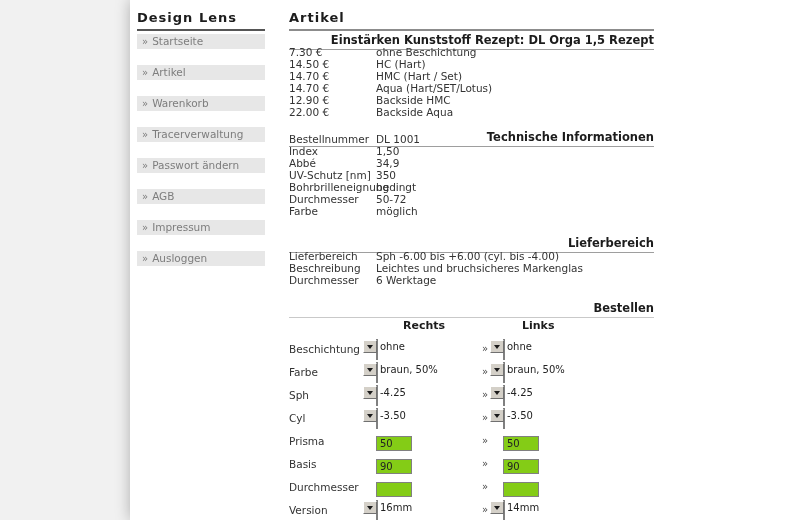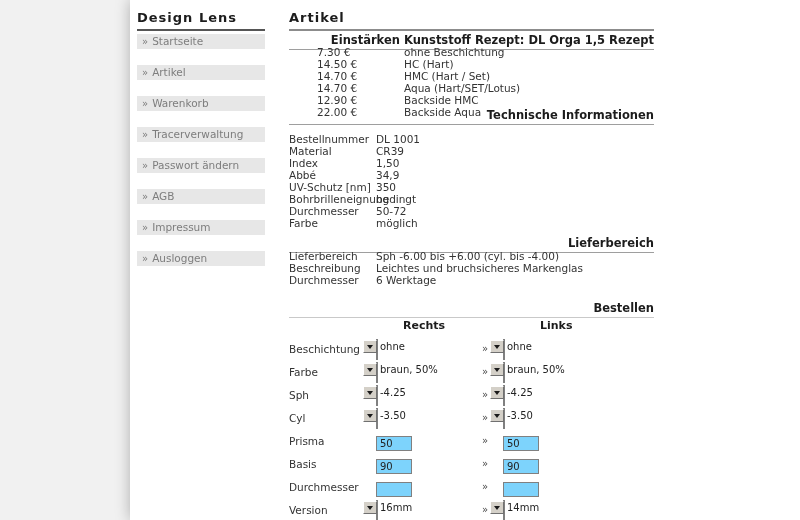--- a/index.html
+++ b/index.html
@@ -18,56 +18,56 @@
              cursor:pointer;white-space:nowrap;}
   .bullet{margin-right:4px;font-size:10px;}
 
   
   .main{position:absolute;left:159px;top:0;width:365px;height:520px;}
   .main-title{position:absolute;top:10px;width:365px;font-size:13px;font-weight:bold;color:#1c1c1c;
               letter-spacing:1px;padding-bottom:4px;border-bottom:2px solid var(--rule_mid,#8c8c8c);}
   .sec-head{position:absolute;width:365px;font-size:11.5px;font-weight:bold;color:#1c1c1c;
             padding-bottom:2px;border-bottom:1px solid var(--rule_light,#9e9e9e);text-align:right;}
   #product-heading{top:33px;}
-  #tech-heading{top:108px;}
+  #tech-heading{top:130px;}
   #delivery-heading{top:236px;}
   #order-heading{top:301px;border-bottom:1px solid #c9c9c9;}
 
   .rowlist{position:absolute;width:365px;}
-  #price-list{top:46px;margin-left:28px;}
+  #price-list{top:46px;}
   #tech-list{top:133px;}
   #delivery-list{top:250px;}
   .info-row{display:flex;line-height:12px;font-size:10.5px;color:var(--body_text,#333);}
   .info-label{width:87px;flex:none;white-space:nowrap;}
   .info-value{white-space:nowrap;}
 
   
   .order-headers{position:absolute;top:319px;width:365px;height:14px;}
   .col-head{position:absolute;top:0;font-size:11px;font-weight:bold;color:#1c1c1c;margin-left:27px;}
   #col-rechts{left:87px;}
-  #col-links{left:224px;}
+  #col-links{left:206px;}
   .order-rows{position:absolute;top:340px;width:365px;}
   .order-row{position:relative;height:23px;}
   .order-label{position:absolute;left:0;top:3px;font-size:10.5px;color:var(--body_text,#333);white-space:nowrap;}
   .slot{position:absolute;top:0;}
   .slot-right{left:87px;}
   .slot-left{left:214px;}
   .order-sep{position:absolute;left:193px;top:3px;font-size:10px;color:#4a4a4a;}
 
   .sel{position:relative;width:90px;height:15px;background:#3b82f6;border:1px solid var(--control_border,#808080);
        box-sizing:border-box;cursor:default;}
   .sel-text{position:absolute;left:3px;top:1px;font-size:10px;color:#222;white-space:nowrap;}
   .sel-btn{position:absolute;right:0;top:0;width:14px;height:13px;background:var(--control_btn_bg,#d4d0c8);
            border-left:1px solid #fff;border-top:1px solid #fff;
            border-right:1px solid #707070;border-bottom:1px solid #707070;box-sizing:border-box;}
   .sel-arrow{position:absolute;left:3px;top:4px;width:0;height:0;
              border-left:3px solid transparent;border-right:3px solid transparent;border-top:4px solid #1a1a1a;}
 
   .txt{width:36px;height:15px;box-sizing:border-box;border:1px solid var(--control_border,#808080);
-       background:#7dd3fc;font-family:inherit;font-size:10px;color:#222;padding:0 0 0 3px;outline:none;}
+       background:#84cc16;font-family:inherit;font-size:10px;color:#222;padding:0 0 0 3px;outline:none;}
 </style>
 </head>
 <body>
 
 <div class="stage">
   <div class="sheet">
 
     <div class="sidebar">
       <div class="side-title">Design Lens</div>
       <div class="side-items">
@@ -127,24 +127,20 @@
     <span class="info-label">22.00 €</span>
     <span class="info-value">Backside Aqua</span>
   </div>
         </div>
 
       <div class="sec-head" id="tech-heading">Technische Informationen</div>
       <div class="rowlist" id="tech-list">
           <div class="info-row">
     <span class="info-label">Bestellnummer</span>
     <span class="info-value">DL 1001</span>
-  </div>
-          <div class="info-row">
-    <span class="info-label">Material</span>
-    <span class="info-value">CR39</span>
   </div>
           <div class="info-row">
     <span class="info-label">Index</span>
     <span class="info-value">1,50</span>
   </div>
           <div class="info-row">
     <span class="info-label">Abbé</span>
     <span class="info-value">34,9</span>
   </div>
           <div class="info-row">

